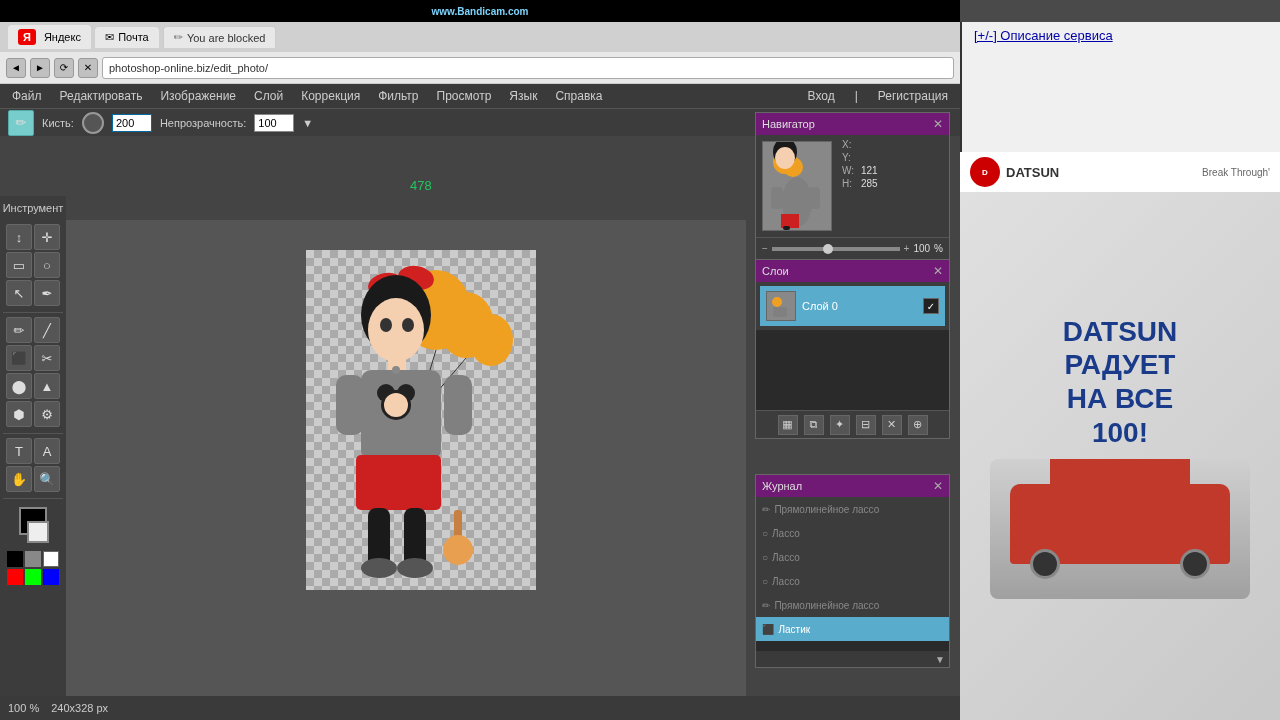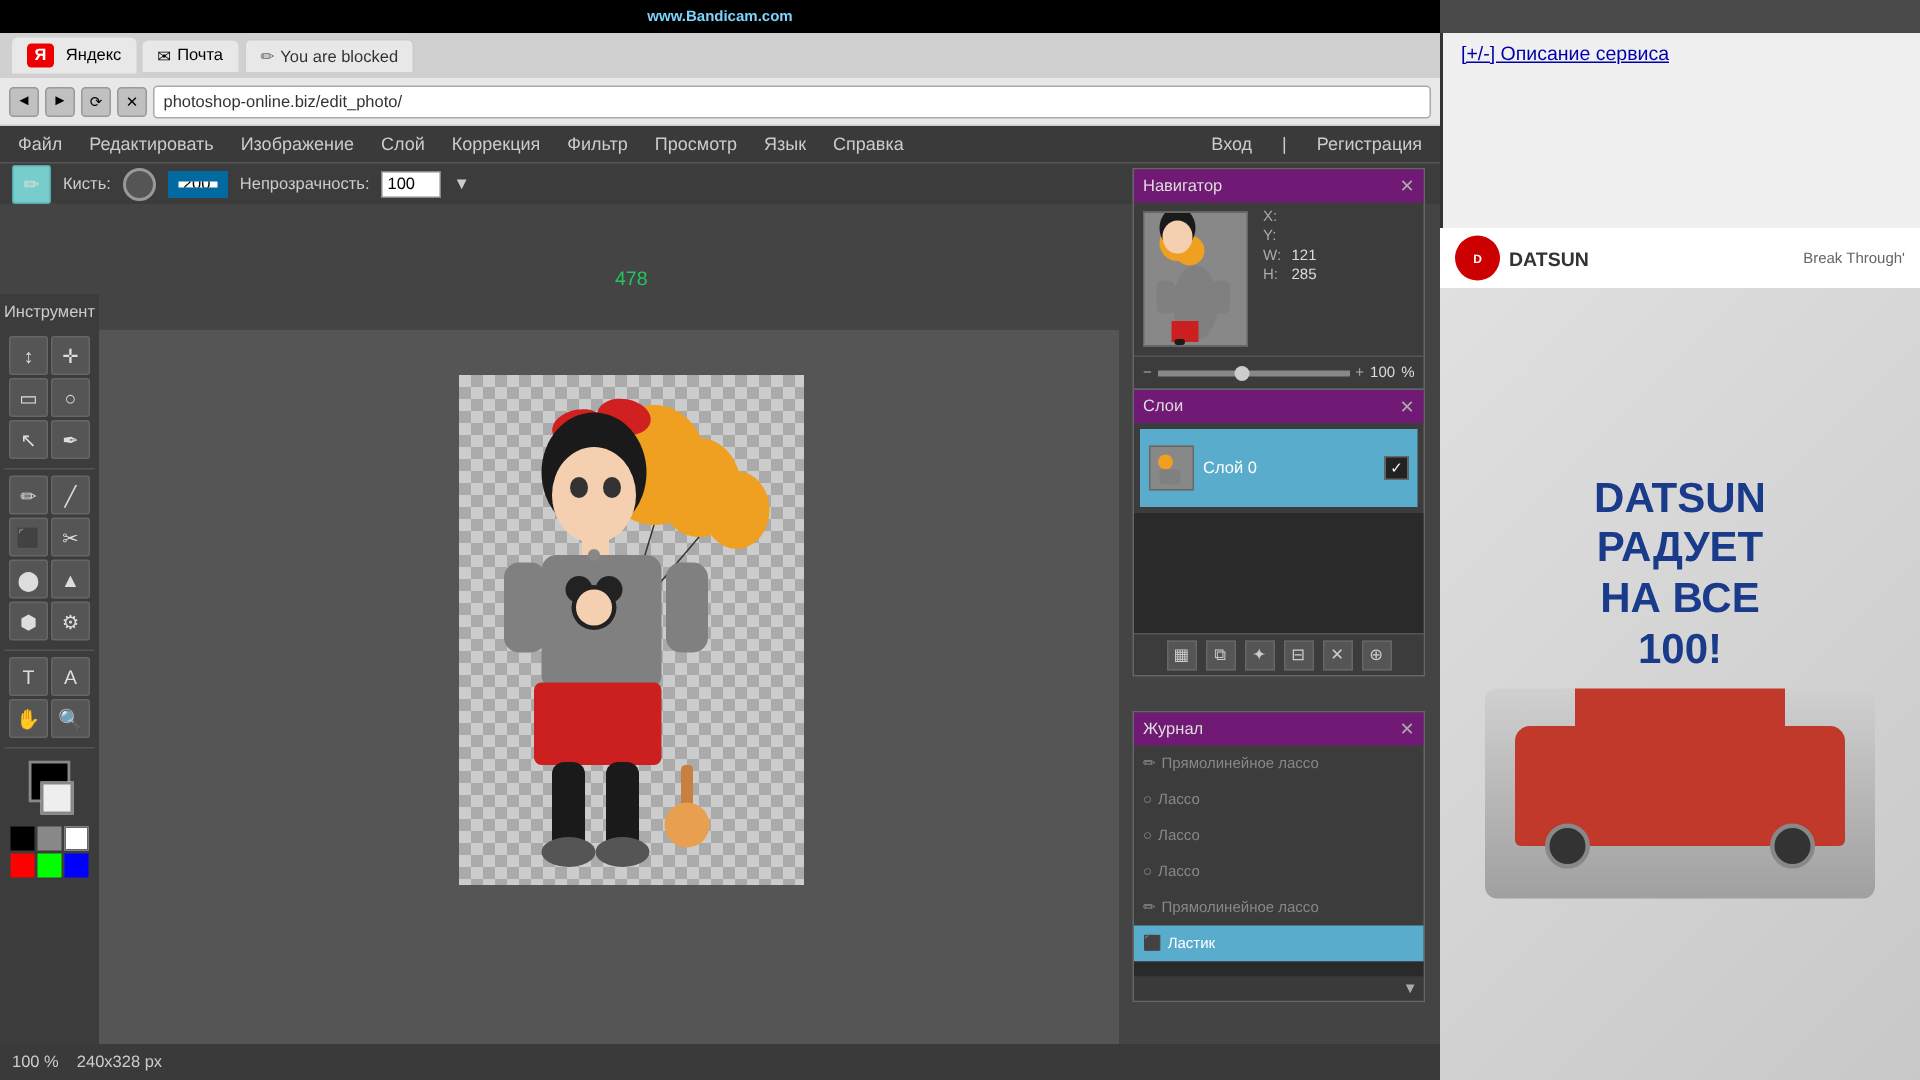--- a/index.html
+++ b/index.html
@@ -80,21 +80,21 @@
     .ps-menubar {
       height: 24px; background: #3a3a3a; display: flex; align-items: center; padding: 0 4px; gap: 2px;
     }
     .menu-item { color: #ccc; padding: 2px 8px; font-size: 12px; cursor: pointer; }
     .menu-right { margin-left: auto; display: flex; align-items: center; gap: 4px; }
 
     .ps-toolbar {
       height: 28px; background: #3c3c3c; display: flex; align-items: center; padding: 0 8px; gap: 8px; border-top: 1px solid #555;
     }
     .toolbar-item { color: #ccc; font-size: 11px; display: flex; align-items: center; gap: 4px; }
-    .brush-size-input { background: #fff; border: 7px solid #0369a1; width: 40px; height: 18px; padding: 0 3px; font-size: 11px; }
+    .brush-size-input { background: #fff; border: 1px solid #0369a1; width: 40px; height: 18px; padding: 0 3px; font-size: 11px; }
     .opacity-input { background: #fff; border: 1px solid #888; width: 40px; height: 18px; padding: 0 3px; font-size: 11px; }
 
     
     .tools-panel {
       position: absolute; left: 0; top: 136px; width: 66px; height: 500px; background: #3c3c3c; display: flex; flex-direction: column; align-items: center; padding: 4px 2px;
     }
     .tool-row { display: flex; gap: 2px; margin-bottom: 2px; }
     .tool-btn {
       width: 26px; height: 26px; background: #555; border: 1px solid #666; display: flex; align-items: center; justify-content: center;
       cursor: pointer; font-size: 13px; color: #ddd; border-radius: 2px;
@@ -148,21 +148,21 @@
     .nav-zoom-bar { height: 22px; display: flex; align-items: center; gap: 4px; padding: 0 6px; border-top: 1px solid #555; }
     .zoom-slider { flex: 1; height: 4px; background: #888; position: relative; }
     .zoom-thumb { width: 10px; height: 10px; background: #ccc; border-radius: 50%; position: absolute; top: -3px; left: 40%; }
     .zoom-pct { color: #ddd; font-size: 10px; }
 
     
     .layers-panel {
       position: absolute; right: 10px; top: 160px; width: 195px; background: #3c3c3c; border: 1px solid #666;
     }
     .layer-item {
-      height: 52px; background: #5aaccc; display: flex; align-items: center; gap: 6px; padding: 0 6px; margin: 4px;
+      height: 40px; background: #5aaccc; display: flex; align-items: center; gap: 6px; padding: 0 6px; margin: 4px;
     }
     .layer-thumb { width: 30px; height: 30px; background: #888; border: 1px solid #666; overflow: hidden; }
     .layer-name { color: #fff; font-size: 11px; flex: 1; }
     .layer-vis { width: 16px; height: 16px; background: #222; border: 1px solid #666; display: flex; align-items: center; justify-content: center; color: #fff; font-size: 10px; }
     .layers-toolbar { height: 28px; display: flex; align-items: center; justify-content: center; gap: 6px; padding: 0 4px; border-top: 1px solid #555; background: #3c3c3c; }
     .layer-tool-btn { width: 20px; height: 20px; background: #555; border: 1px solid #666; display: flex; align-items: center; justify-content: center; color: #ccc; font-size: 11px; cursor: pointer; }
 
     
     .history-panel {
       position: absolute; right: 10px; top: 310px; width: 195px; background: #3c3c3c; border: 1px solid #666;

